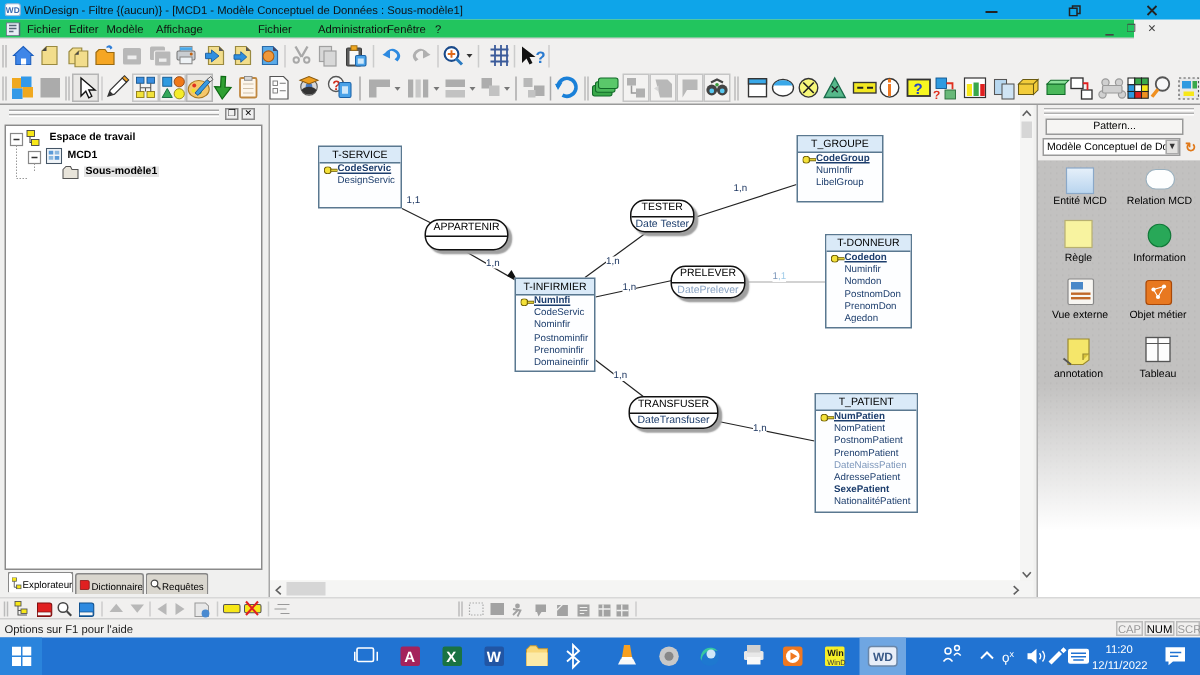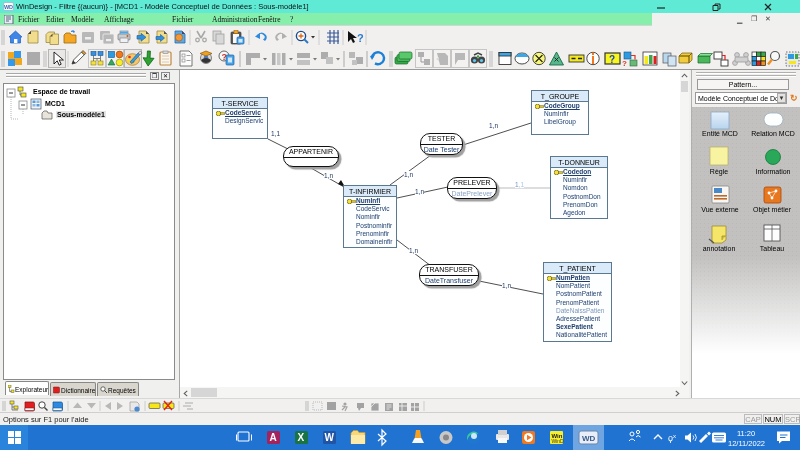--- a/index.html
+++ b/index.html
@@ -1,23 +1,23 @@
 <!DOCTYPE html>
 <html><head>
 <meta charset="utf-8">
 <style>
 *{margin:0;padding:0;box-sizing:border-box;}
 html,body{width:800px;height:450px;overflow:hidden;font-family:"Liberation Sans",sans-serif;}
 body{position:relative;background:#f0f0ef;}
 .abs{position:absolute;}
 
-#titlebar{left:0;top:0;width:800px;height:13px;background:#5eead4;font-size:7.5px;color:#111;}
+#titlebar{left:0;top:0;width:800px;height:13px;background:#0ea5e9;font-size:7.5px;color:#111;}
 #titletext{left:16px;top:2px;white-space:nowrap;}
 
-#menubar{left:0;top:13px;width:652px;height:13px;background:#86efac;font-size:7.5px;color:#111;border-bottom:1px solid #d4d4d4;font-family:Liberation Serif, serif;}
+#menubar{left:0;top:13px;width:756px;height:13px;background:#22c55e;font-size:7.5px;color:#111;border-bottom:1px solid #d4d4d4;}
 #menubar span{position:absolute;top:2px;white-space:nowrap;}
 
 #tb1{left:0;top:27px;width:800px;height:21px;background:#f1f0ef;}
 #tb2{left:0;top:48px;width:800px;height:22px;background:#f1f0ef;border-bottom:1px solid #9a9a9a;}
 
 #leftpanel{left:0;top:70px;width:180px;height:328px;background:#f0f0ef;border-right:1px solid #a8a8a8;}
 #treebox{left:3px;top:13px;width:172px;height:297px;background:#fff;border:1px solid #8a8a8a;font-size:7px;}
 .tree-row{position:absolute;white-space:nowrap;font-weight:bold;color:#000;}
 
 .tab{position:absolute;top:0;height:14px;font-size:6.5px;background:#d9d6ce;border:1px solid #888;border-bottom:none;border-radius:2px 2px 0 0;padding:2.5px 2px 0 2px;white-space:nowrap;overflow:hidden;}

